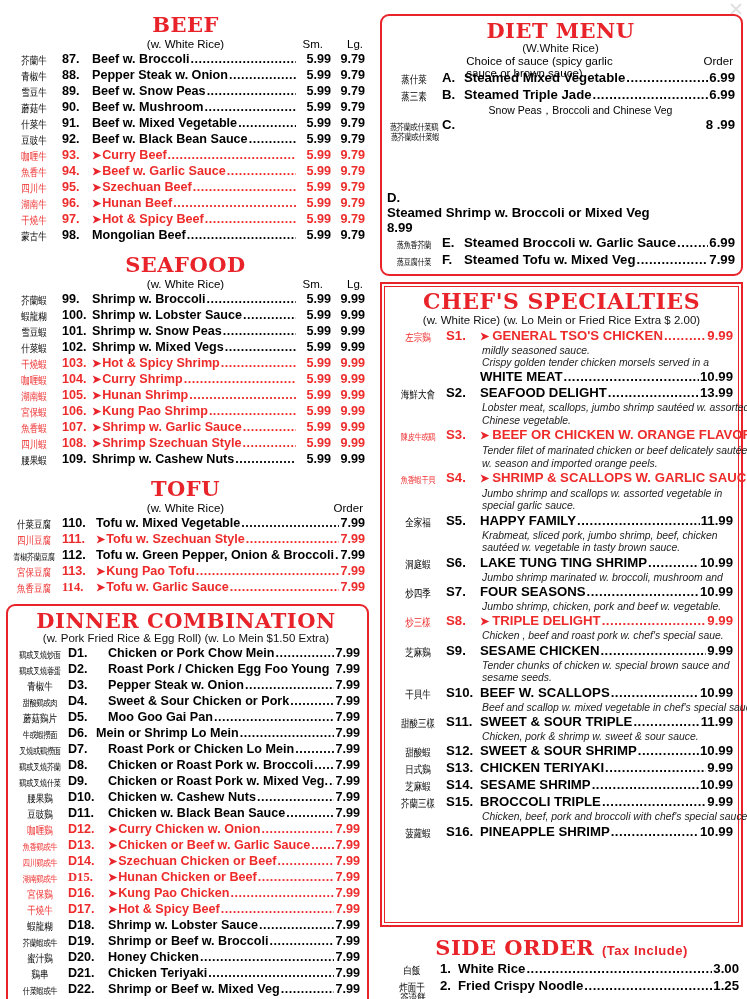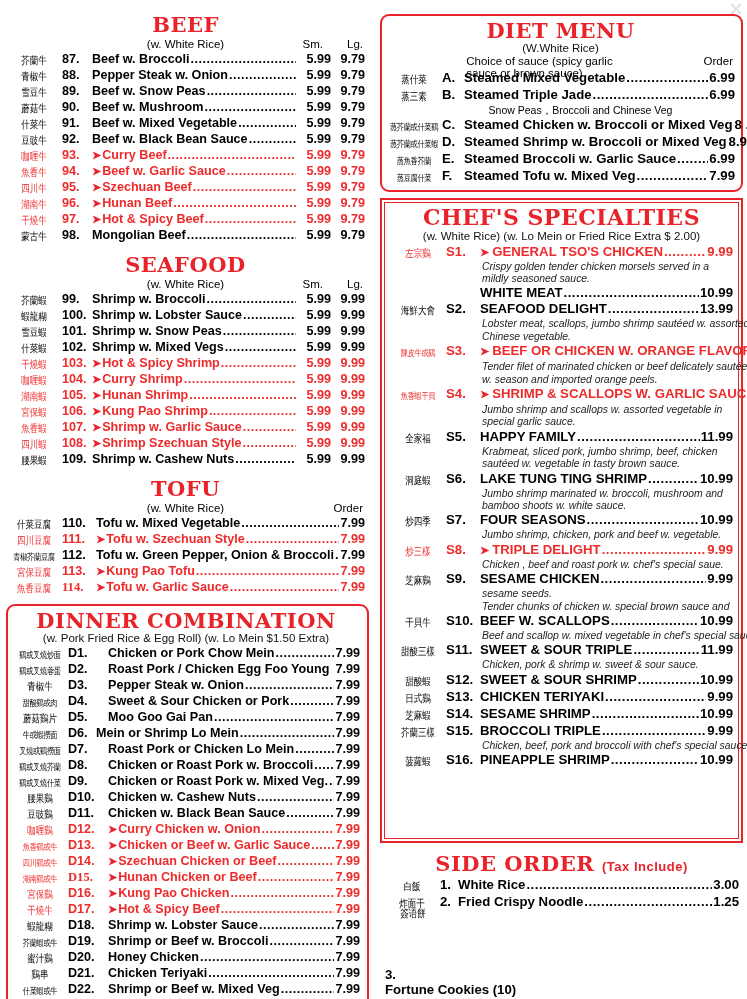--- a/index.html
+++ b/index.html
@@ -610,25 +610,24 @@
             <span class="cn">蒸三素</span>
             <span class="num" style="width: 22px;">B.</span>
             <span class="nm">Steamed Triple Jade</span>
             <span class="dots">............................................................</span>
             <span class="pr">6.99</span>
           </div>
           <div style="font-size: 10.5px; text-align: center; padding-left: 40px; line-height: 13px;">Snow Peas，Broccoli and Chinese Veg</div>
           <div class="item lrow" style="font-size: 13.2px;">
             <span class="cn tight">蒸芥蘭或什菜鷄</span>
             <span class="num" style="width: 22px;">C.</span>
-            <span class="nm">Steamed Chicken w. Broccoli or Mixed Veg</span>
             <span class="dots"></span>
             <span class="pr">8 .99</span>
           </div>
-          <div class="item lrow" style="font-size: 13.2px;">
+          <div class="item lrow" style="font-size: 13.2px; flex-direction: column;">
             <span class="cn tight">蒸芥蘭或什菜蝦</span>
             <span class="num" style="width: 22px;">D.</span>
             <span class="nm">Steamed Shrimp w. Broccoli or Mixed Veg</span>
             <span class="dots"></span>
             <span class="pr">8.99</span>
           </div>
           <div class="item lrow" style="font-size: 13.2px;">
             <span class="cn tight">蒸魚香芥蘭</span>
             <span class="num" style="width: 22px;">E.</span>
             <span class="nm">Steamed Broccoli w. Garlic Sauce</span>
@@ -651,22 +650,22 @@
         <div class="sub-line" style="margin:1px 0 0;">(w. White Rice) (w. Lo Mein or Fried Rice Extra $ 2.00)</div>
         <div id="chef-list">
             <div class="sitem red">
               <span class="cn">左宗鷄</span>
               <span class="code">S1.</span>
               <span class="chili" style="padding-right: 3px;">➤</span>
               <span class="nm">GENERAL TSO'S CHICKEN</span>
               <span class="dots">............................................................</span>
               <span class="pr">9.99</span>
             </div>
+            <div class="sdesc">mildly seasoned sauce.</div>
             <div class="sdesc">Crispy golden tender chicken morsels served in a</div>
-            <div class="sdesc">mildly seasoned sauce.</div>
             <div class="sitem">
               <span class="cn"></span>
               <span class="code"></span>
               <span class="nm">WHITE MEAT</span>
               <span class="dots">............................................................</span>
               <span class="pr">10.99</span>
             </div>
             <div class="sitem">
               <span class="cn">海鮮大會</span>
               <span class="code">S2.</span>
@@ -704,21 +703,20 @@
             <div class="sdesc">Krabmeat, sliced pork, jumbo shrimp, beef, chicken</div>
             <div class="sdesc">sautéed w. vegetable in tasty brown sauce.</div>
             <div class="sitem">
               <span class="cn">洞庭蝦</span>
               <span class="code">S6.</span>
               <span class="nm">LAKE TUNG TING SHRIMP</span>
               <span class="dots">............................................................</span>
               <span class="pr">10.99</span>
             </div>
             <div class="sdesc">Jumbo shrimp marinated w. broccoli, mushroom and</div>
-            <div class="sdesc">bamboo shoots w. white sauce.</div>
             <div class="sitem">
               <span class="cn">炒四季</span>
               <span class="code">S7.</span>
               <span class="nm">FOUR SEASONS</span>
               <span class="dots">............................................................</span>
               <span class="pr">10.99</span>
             </div>
             <div class="sdesc">Jumbo shrimp, chicken, pork and beef w. vegetable.</div>
             <div class="sitem red">
               <span class="cn">炒三樣</span>
@@ -729,22 +727,22 @@
               <span class="pr">9.99</span>
             </div>
             <div class="sdesc">Chicken , beef and roast pork w. chef's special saue.</div>
             <div class="sitem">
               <span class="cn">芝麻鷄</span>
               <span class="code">S9.</span>
               <span class="nm">SESAME CHICKEN</span>
               <span class="dots">............................................................</span>
               <span class="pr">9.99</span>
             </div>
+            <div class="sdesc">Tender chunks of chicken w. special brown sauce and</div>
             <div class="sdesc">sesame seeds.</div>
-            <div class="sdesc">Tender chunks of chicken w. special brown sauce and</div>
             <div class="sitem">
               <span class="cn">干貝牛</span>
               <span class="code">S10.</span>
               <span class="nm">BEEF W. SCALLOPS</span>
               <span class="dots">............................................................</span>
               <span class="pr">10.99</span>
             </div>
             <div class="sdesc">Beef and scallop w. mixed vegetable in chef's special sauce.</div>
             <div class="sitem">
               <span class="cn">甜酸三樣</span>

